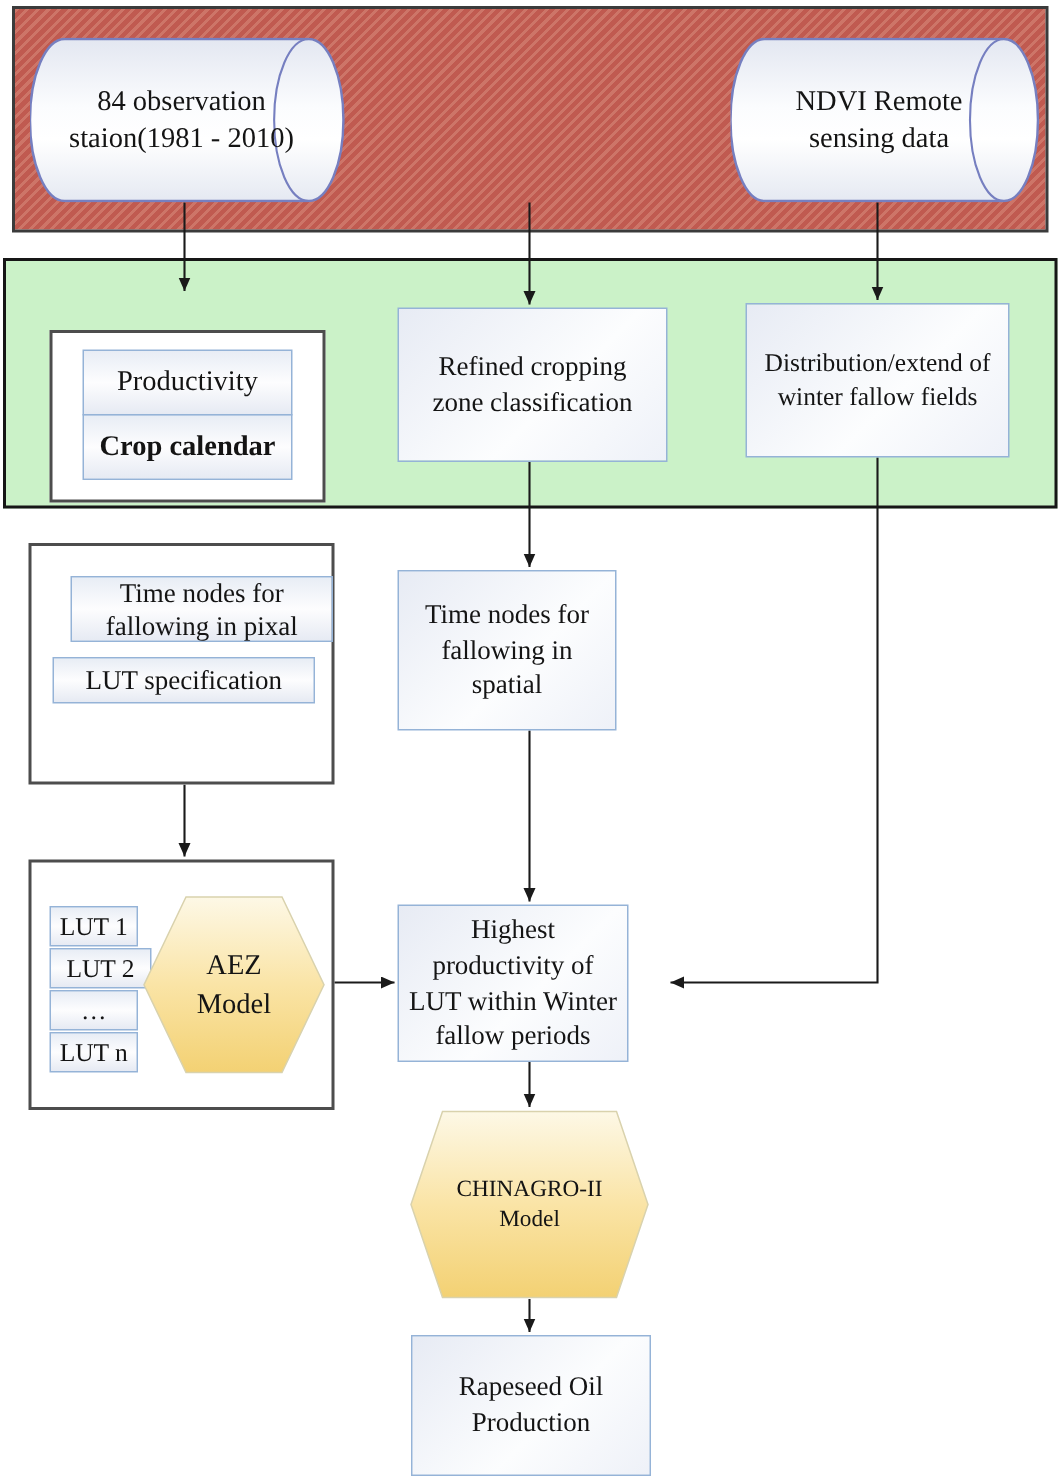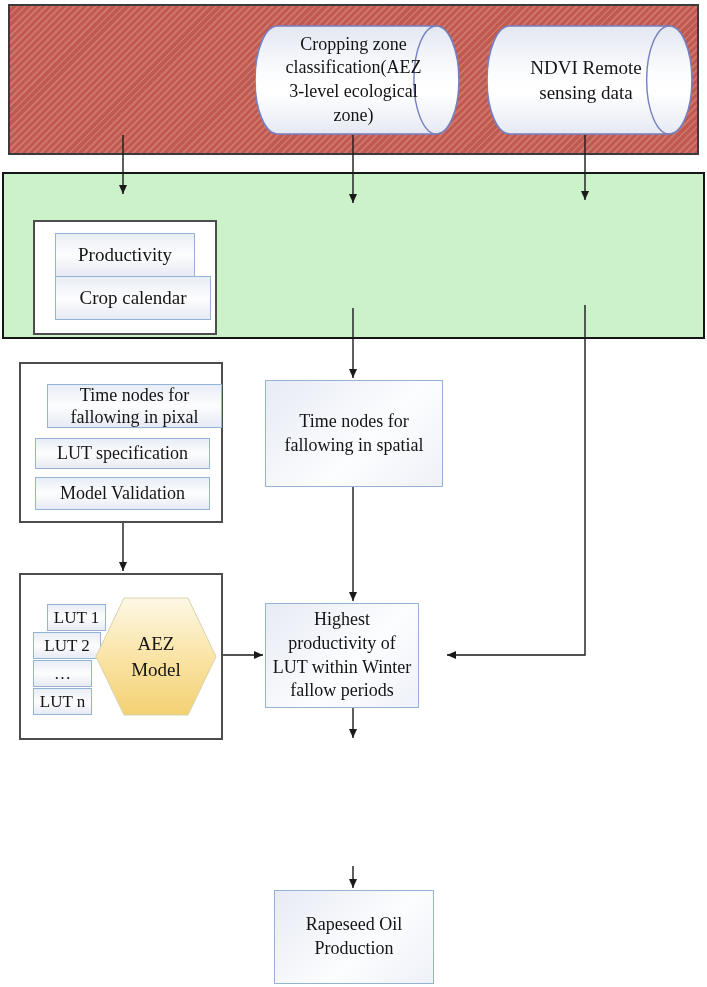--- a/index.html
+++ b/index.html
@@ -83,66 +83,69 @@
       <line x1="353" y1="487" x2="353" y2="601" marker-end="url(#ah)"></line>
       <line x1="353" y1="708" x2="353" y2="738" marker-end="url(#ah)"></line>
       <line x1="353" y1="866" x2="353" y2="888" marker-end="url(#ah)"></line>
     </g>
   </svg>
 
   <div class="band band-red"></div>
 
   <div class="band band-green"></div>
 
-
-  <div class="node cyl" style="left:255px;top:25px;width:205px;height:110px;">
+  <div class="node cyl" style="left:20px;top:25px;width:210px;height:110px;">
     <svg class="shape" viewBox="0 0 200 110" preserveAspectRatio="none">
       <path d="M22,1 L177,1 A22,54 0 0 1 177,109 L22,109 A22,54 0 0 1 22,1 Z" fill="url(#g-cyl)" stroke="#767fc0" stroke-width="1.6" vector-effect="non-scaling-stroke"></path>
       <path d="M177,1 A22,54 0 0 0 177,109" fill="none" stroke="#767fc0" stroke-width="1.4" vector-effect="non-scaling-stroke"></path>
     </svg>
-    <div class="lbl" style="font-size:18px;">Cropping zone classification(AEZ 3-level ecological zone)</div>
+    <div class="lbl">84 observation staion(1981 - 2010)</div>
   </div>
+
 
   <div class="node cyl" style="left:487px;top:25px;width:206px;height:110px;">
     <svg class="shape" viewBox="0 0 200 110" preserveAspectRatio="none">
       <path d="M22,1 L177,1 A22,54 0 0 1 177,109 L22,109 A22,54 0 0 1 22,1 Z" fill="url(#g-cyl)" stroke="#767fc0" stroke-width="1.6" vector-effect="non-scaling-stroke"></path>
       <path d="M177,1 A22,54 0 0 0 177,109" fill="none" stroke="#767fc0" stroke-width="1.4" vector-effect="non-scaling-stroke"></path>
     </svg>
     <div class="lbl">NDVI Remote sensing data</div>
   </div>
 
   <div class="node container-box" style="left:33px;top:196px;width:184px;height:115px;margin-top:24px;">
     <div class="cell" style="left:20px;top:11px;width:140px;height:44px;font-size:19px;">
       <span>Productivity</span>
     </div>
-    <div class="cell" style="left:20px;top:53.5px;width:156px;height:44px;font-size:19px;">
+    <div class="cell" style="left:20px;top:53.5px;width:140px;height:44px;font-size:19px;font-weight:bold;">
       <span>Crop calendar</span>
     </div>
   </div>
 
+  <div class="node box" style="left:265px;top:205px;width:180px;height:103px;">
+    <span>Refined cropping zone classification</span>
+  </div>
 
+  <div class="node box" style="left:497px;top:202px;width:176px;height:103px;font-size:17px;">
+    <span>Distribution/extend of winter fallow fields</span>
+  </div>
 
   <div class="node container-box" style="left:19px;top:362px;width:204px;height:161px;">
     <div class="cell" style="left:26px;top:20px;width:175px;height:44px;font-size:18px;line-height:1.25;">
       <span>Time nodes for fallowing in pixal</span>
     </div>
     <div class="cell" style="left:14px;top:74px;width:175px;height:31px;font-size:18px;">
       <span>LUT specification</span>
     </div>
-    <div class="cell" style="left:14px;top:113px;width:175px;height:33px;font-size:18px;">
-      <span>Model Validation</span>
-    </div>
   </div>
 
-  <div class="node box" style="left:265px;top:380px;width:178px;height:107px;">
+  <div class="node box" style="left:265px;top:380px;width:146px;height:107px;">
     <span>Time nodes for fallowing in spatial</span>
   </div>
 
   <div class="node container-box" style="left:19px;top:573px;width:204px;height:167px;">
-    <div class="cell" style="left:12px;top:29px;width:59px;height:27px;font-size:17px;margin-left:14px;">
+    <div class="cell" style="left:12px;top:29px;width:59px;height:27px;font-size:17px;">
       <span>LUT 1</span>
     </div>
     <div class="cell" style="left:12px;top:57px;width:68px;height:27px;font-size:17px;">
       <span>LUT 2</span>
     </div>
     <div class="cell" style="left:12px;top:85px;width:59px;height:27px;font-size:17px;">
       <span>…</span>
     </div>
     <div class="cell" style="left:12px;top:113px;width:59px;height:27px;font-size:17px;">
       <span>LUT n</span>
@@ -152,18 +155,24 @@
         <polygon points="29,1 93,1 121,59.5 93,118 29,118 1,59.5" fill="url(#g-hex)" stroke="#d9d2ad" stroke-width="1" vector-effect="non-scaling-stroke"></polygon>
       </svg>
       <div class="lbl hex-lbl" style="padding:16px 24px;">AEZ Model</div>
     </div>
   </div>
 
   <div class="node box" style="left:265px;top:603px;width:154px;height:105px;padding:4px 6px;">
     <span>Highest productivity of LUT within Winter fallow periods</span>
   </div>
 
+  <div class="node" style="left:273px;top:740px;width:160px;height:126px;">
+    <svg class="shape" viewBox="0 0 160 126" preserveAspectRatio="none">
+      <polygon points="22,1 138,1 159,63 138,125 22,125 1,63" fill="url(#g-hex)" stroke="#d9d2ad" stroke-width="1" vector-effect="non-scaling-stroke"></polygon>
+    </svg>
+    <div class="lbl" style="font-size:15.5px;padding:0 26px;">CHINAGRO-II Model</div>
+  </div>
 
   <div class="node box" style="left:274px;top:890px;width:160px;height:94px;">
     <span>Rapeseed Oil Production</span>
   </div>
 
 </div>
 
 </body></html>

